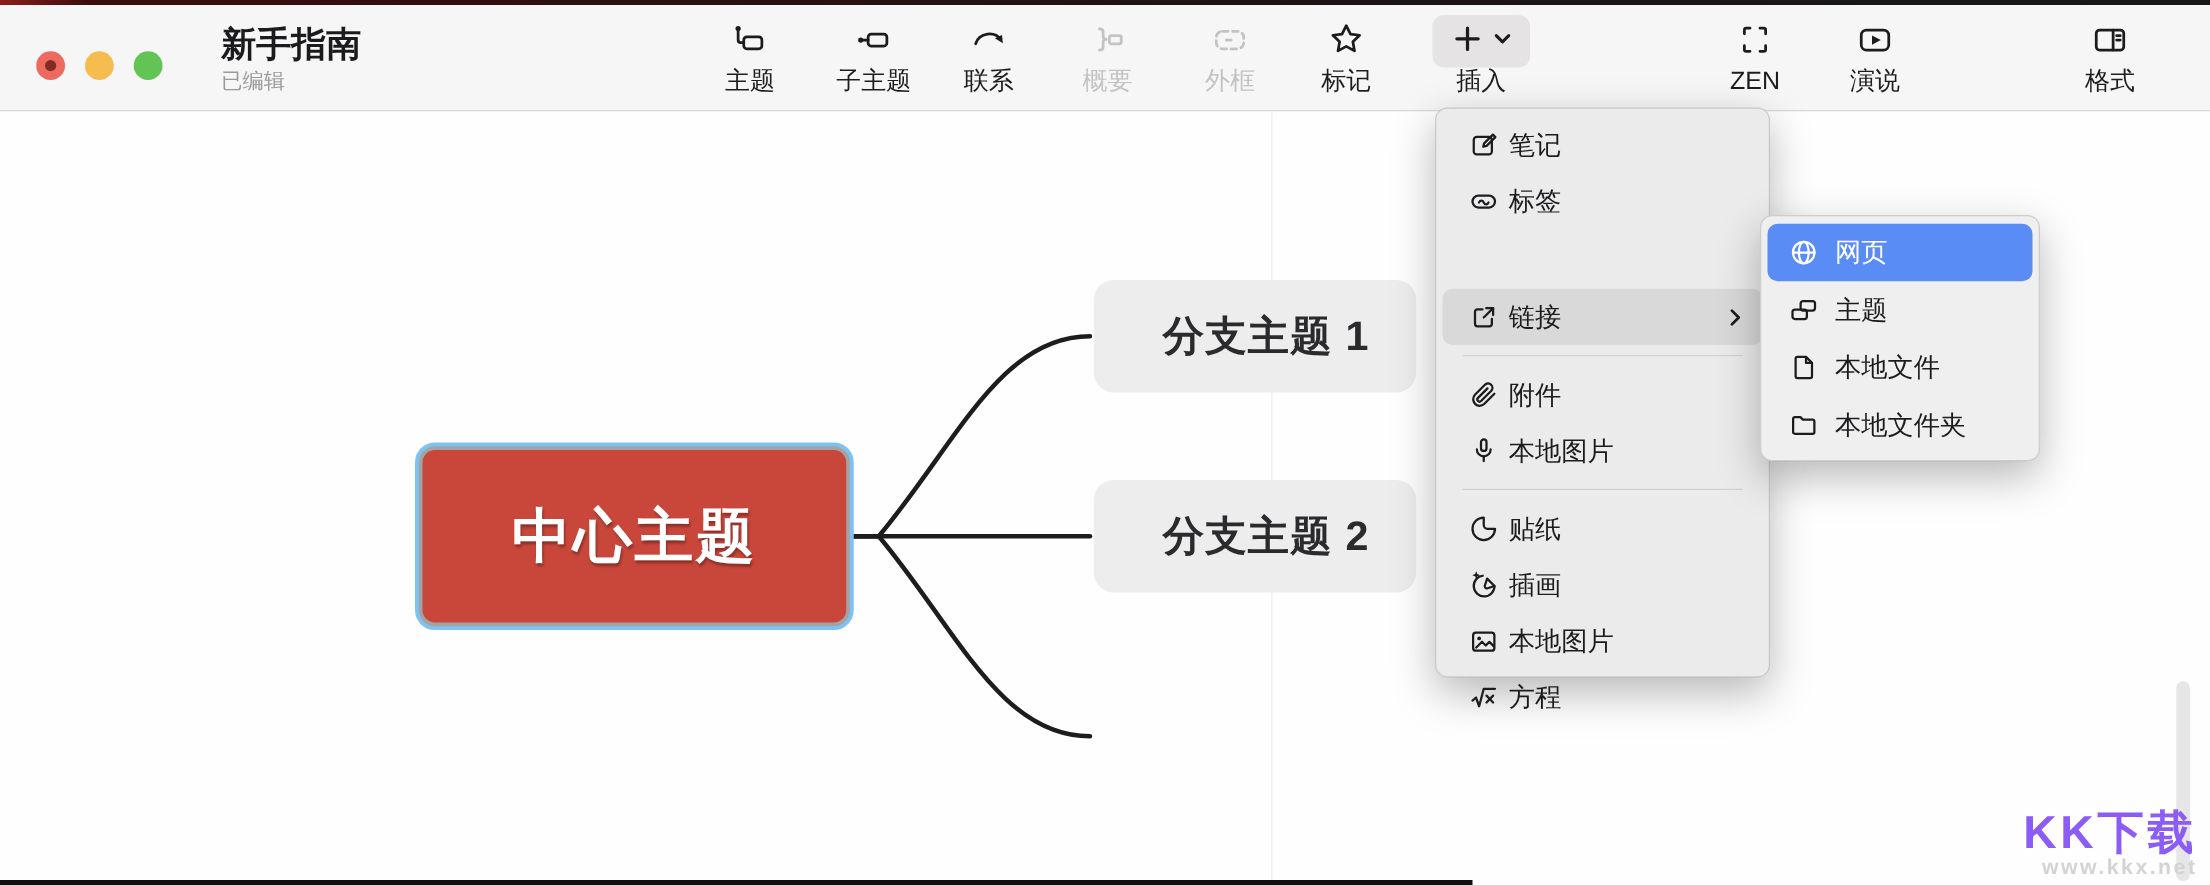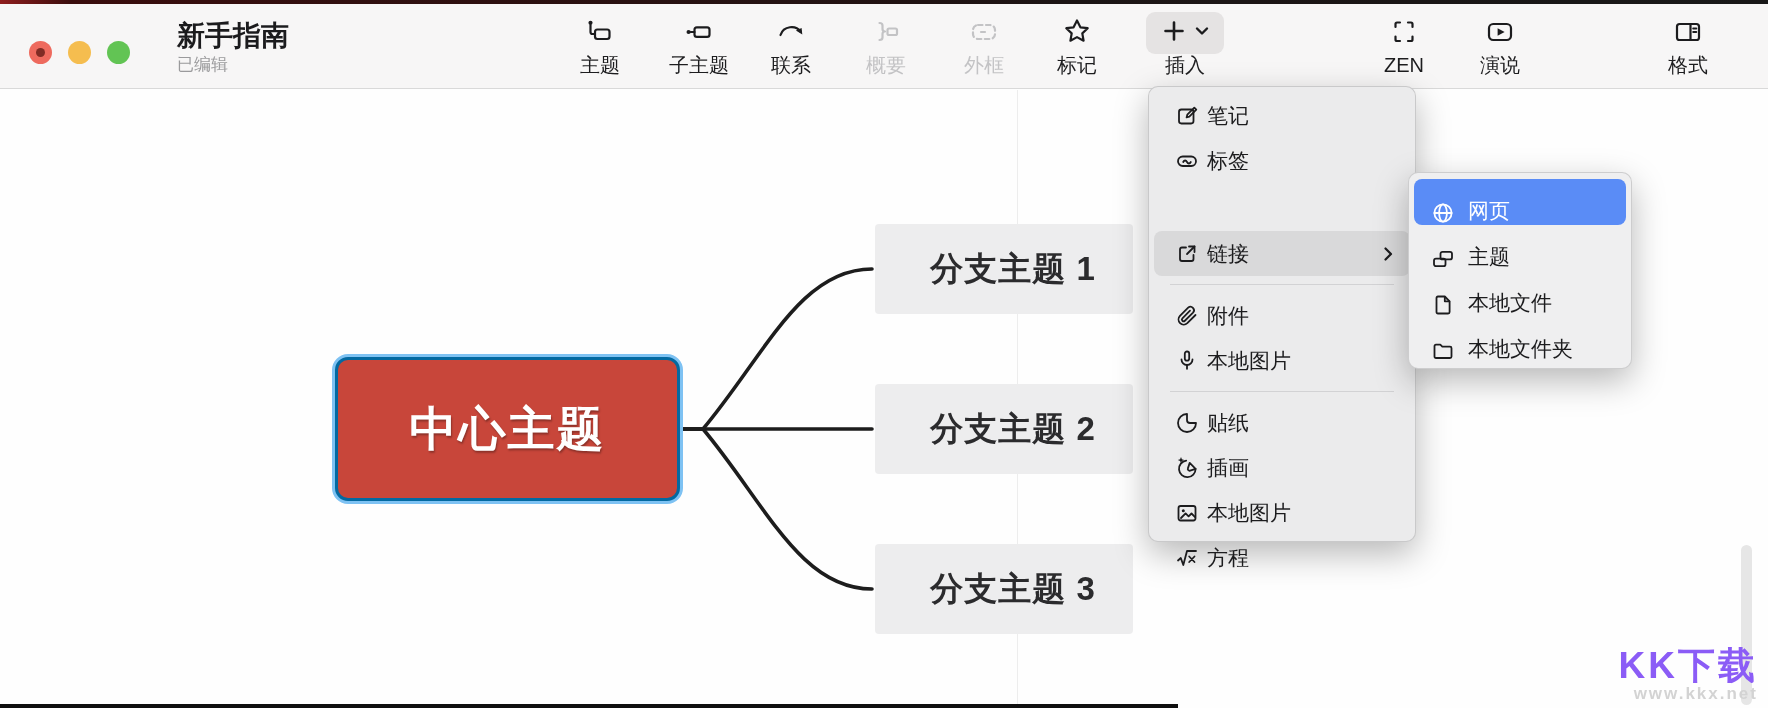--- a/index.html
+++ b/index.html
@@ -30,45 +30,45 @@
   .tbitem.disabled svg.ic { stroke:#c3c3c5; }
   .insert-pill { background:#e5e3e3; border-radius:9px; width:78px; height:42px;
                  display:flex; align-items:center; justify-content:center; gap:7px; margin-top:2px; }
 
   
   .canvas { position:absolute; left:0; top:90px; width:1768px; height:618px; background:#fefefe; }
   .vguide { position:absolute; left:1017px; top:0; width:1px; height:614px; background:#ededed; }
   .wires  { position:absolute; left:0; top:0; }
 
   .central { position:absolute; left:332px; top:264px; width:351px; height:150px;
-             border:3px solid #7ec2f3; border-radius:16px; background:#0369a1; padding:3px; }
+             border:3px solid #7ec2f3; border-radius:16px; background:#a3a3a3; padding:3px; }
   .central-inner { width:100%; height:100%; background:#c8463a; border-radius:10px;
                    display:flex; align-items:center; justify-content:center; }
   .central-inner span { color:#fff; font-size:47px; font-weight:bold; letter-spacing:2px;
                         text-shadow:1px 2px 2px rgba(0,0,0,.3); }
   .branch { position:absolute; left:875px; width:258px; height:90px; background:#ededee;
-            border-radius:4px; display:flex; align-items:center; justify-content:center;padding-left:18px; }
+            border-radius:16px; display:flex; align-items:center; justify-content:center;padding-left:18px; }
   .branch span { font-size:33px; font-weight:600; color:#2b2b2d; letter-spacing:1px; }
 
   
   .menu { position:absolute; left:1148px; top:86px; width:268px; height:456px; z-index:5;
           background:#ebebec; border:1px solid rgba(0,0,0,.14); border-radius:10px;
           box-shadow:0 12px 34px rgba(0,0,0,.28); padding:6px 0; }
   .mrow { height:45px; margin:0 5px; border-radius:8px; display:flex; align-items:center;
           padding:0 13px 0 21px; gap:8px; }
   .mrow.hl { background:#d9d9da;margin-top:48px; }
   .mrow .mtext { font-size:21px; color:#1c1c1e; flex:1; }
   .msep { height:1px; background:#d2d2d4; margin:8px 21px; }
   .mchev { display:flex; align-items:center; }
   svg.mi { stroke:#1c1c1e; fill:none; stroke-width:1.8; stroke-linecap:round; stroke-linejoin:round; }
 
   .submenu { position:absolute; left:1408px; top:172px; width:224px; height:197px; z-index:6;
              background:#efeff0; border:1px solid rgba(0,0,0,.14); border-radius:10px;
              box-shadow:0 12px 34px rgba(0,0,0,.28); padding:6px 0; }
-  .srow { height:46px; margin:0 5px; border-radius:8px; display:flex; align-items:flex-end;
+  .srow { height:46px; margin:0 5px; border-radius:8px; display:flex; align-items:center;
           padding:0 10px 0 17px; gap:13px; }
   .srow .mtext { font-size:21px; color:#1c1c1e; }
   .srow.sel { background:#5a8cf6; }
   .srow.sel .mtext { color:#fff; }
   .srow.sel svg.mi { stroke:#fff; }
 
   
   .scrollthumb { position:absolute; left:1741px; top:545px; width:11px; height:160px;
                  background:#e6e6e6; border-radius:6px; z-index:2; }
   .watermark { position:absolute; right:10px; bottom:4px; text-align:right; z-index:3; }
@@ -216,23 +216,20 @@
       <span>中心主题</span>
     </div>
   </div>
 
   <div class="branch" style="top:134px">
     <span>分支主题 1</span>
   </div>
   <div class="branch" style="top:294px">
     <span>分支主题 2</span>
   </div>
-  <div class="branch" style="top:454px">
-    <span>分支主题 3</span>
-  </div>
 </div>
 
 <div class="menu">
   <div class="mrow">
     <svg class="mi" width="24" height="24" viewBox="0 0 24 24">
       <rect x="4" y="5.5" width="14.5" height="14" rx="2.4"></rect>
       <path d="M12.3 10.7 L19.3 3.7 L21.3 5.7 L14.3 12.7 L11.6 13.4 Z"></path>
     </svg>
     <span class="mtext">笔记</span>
   </div>

